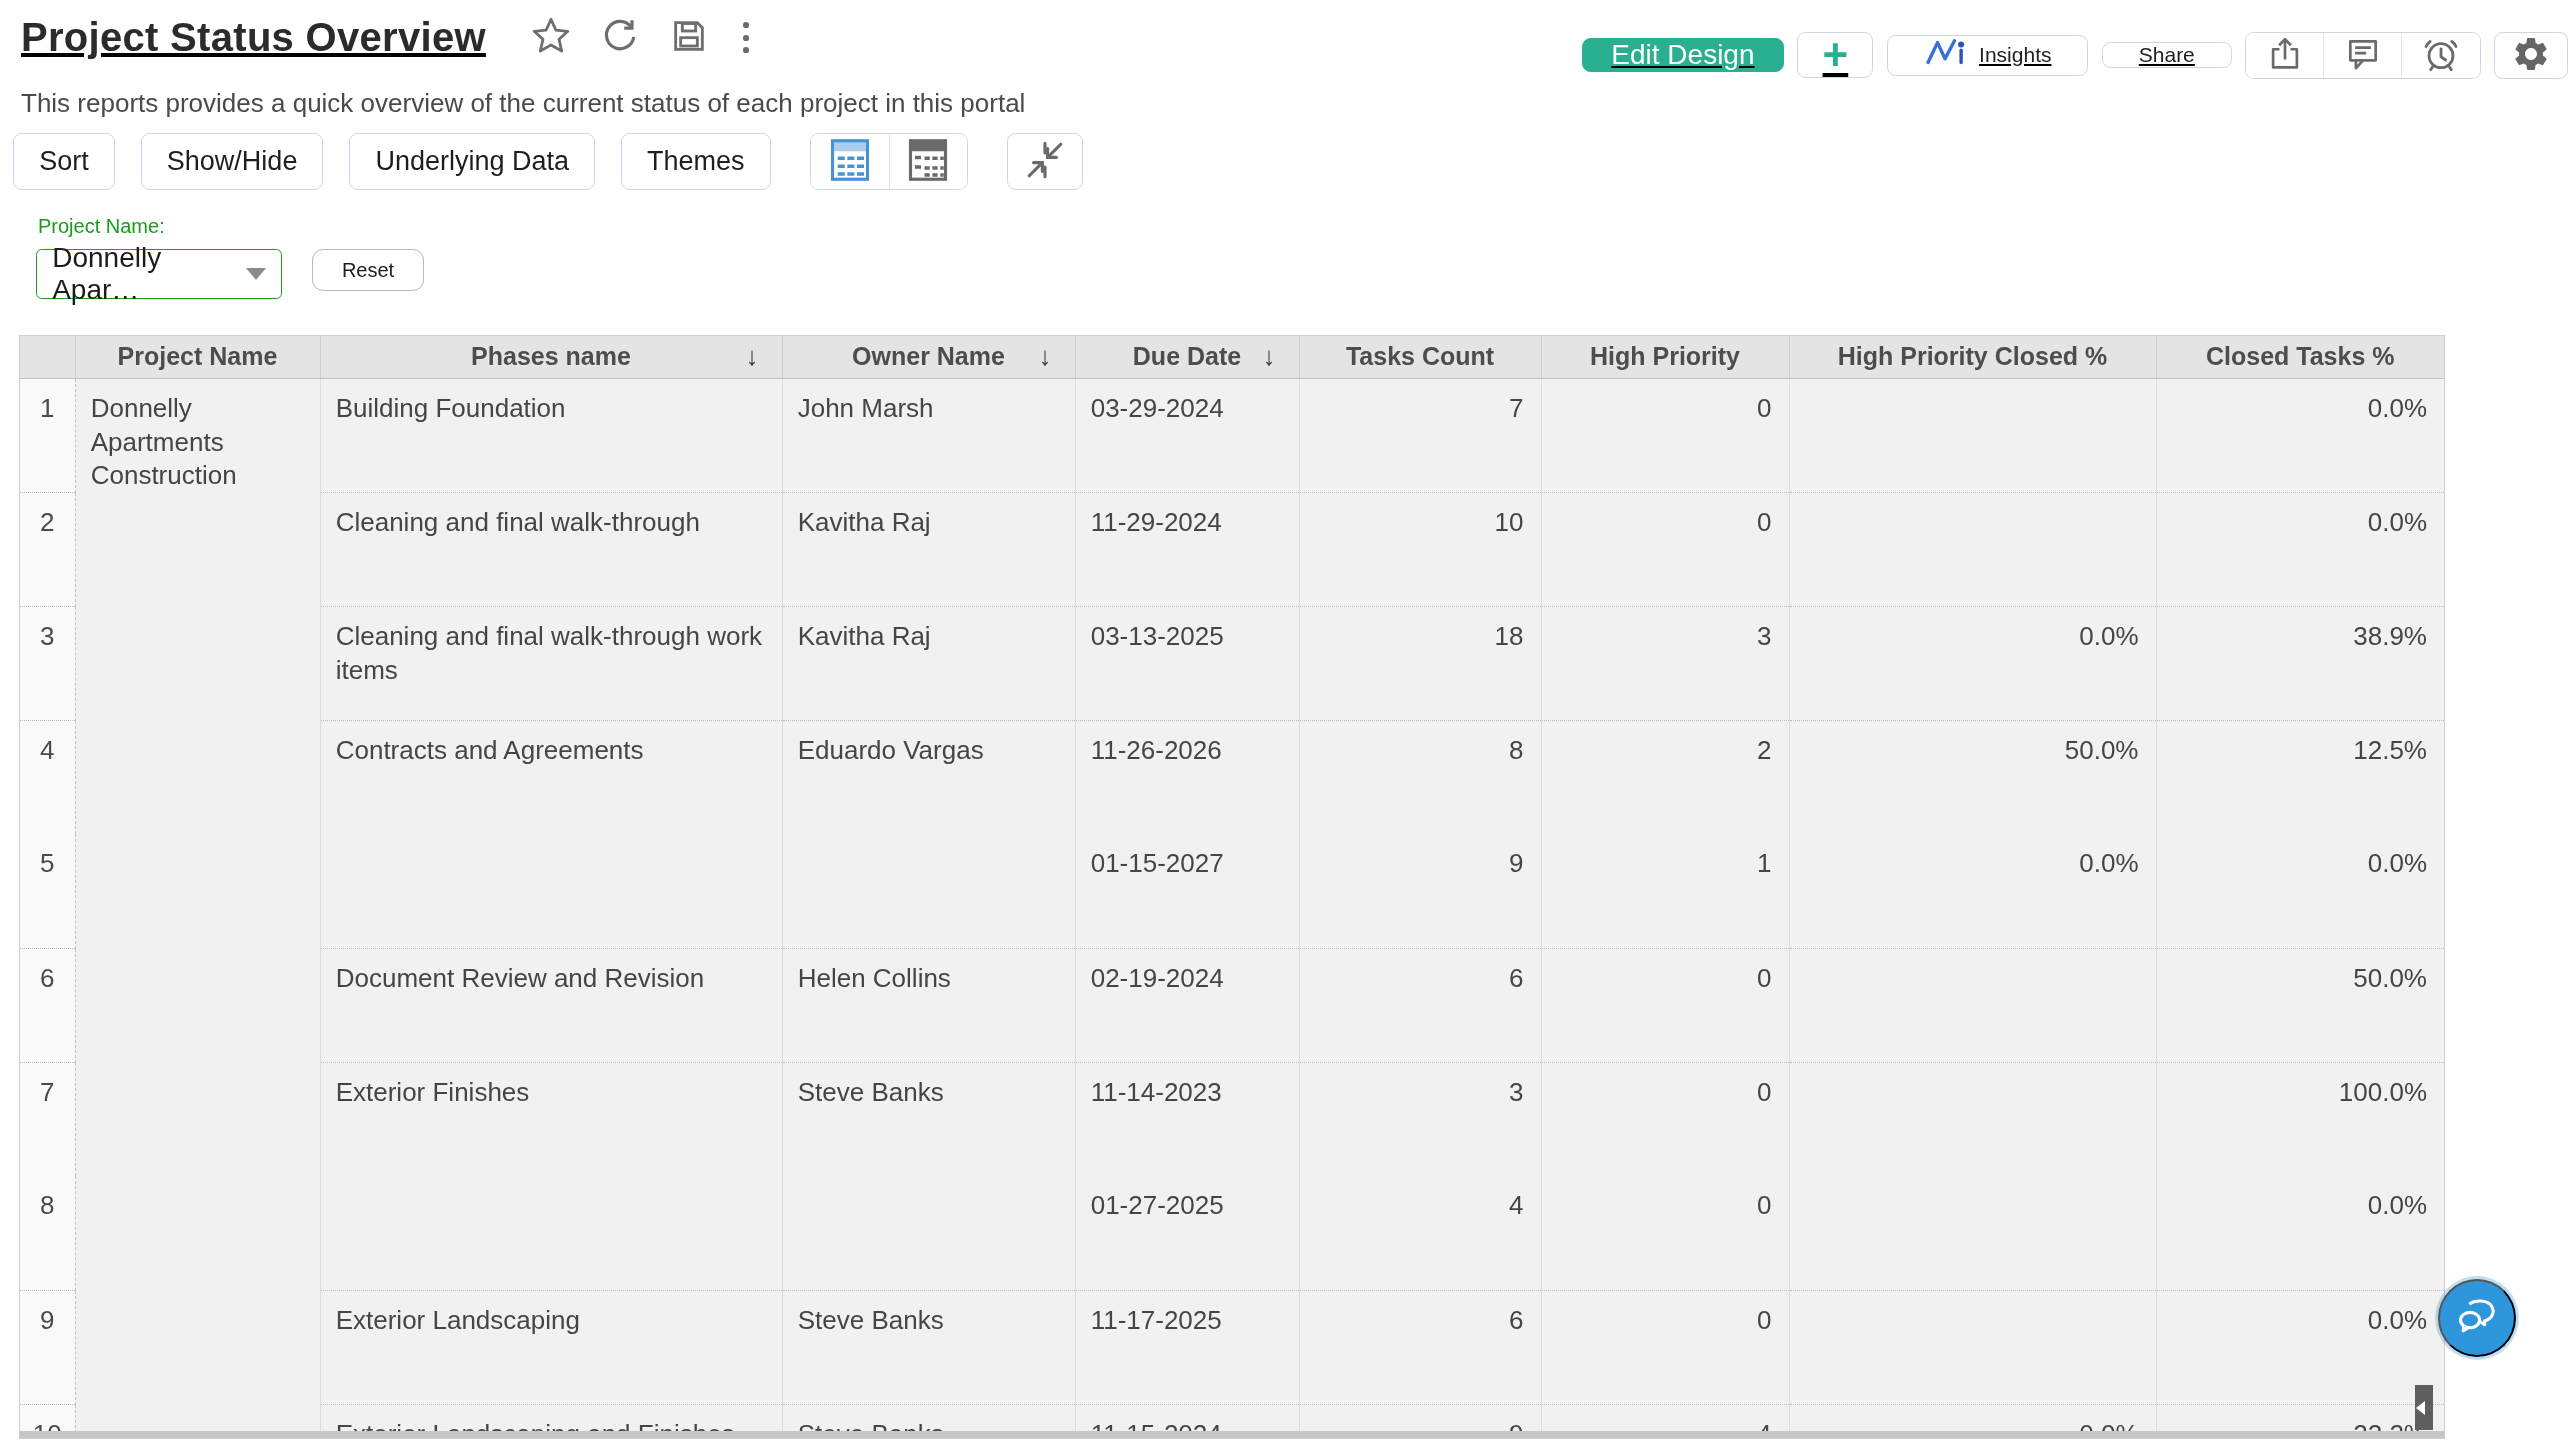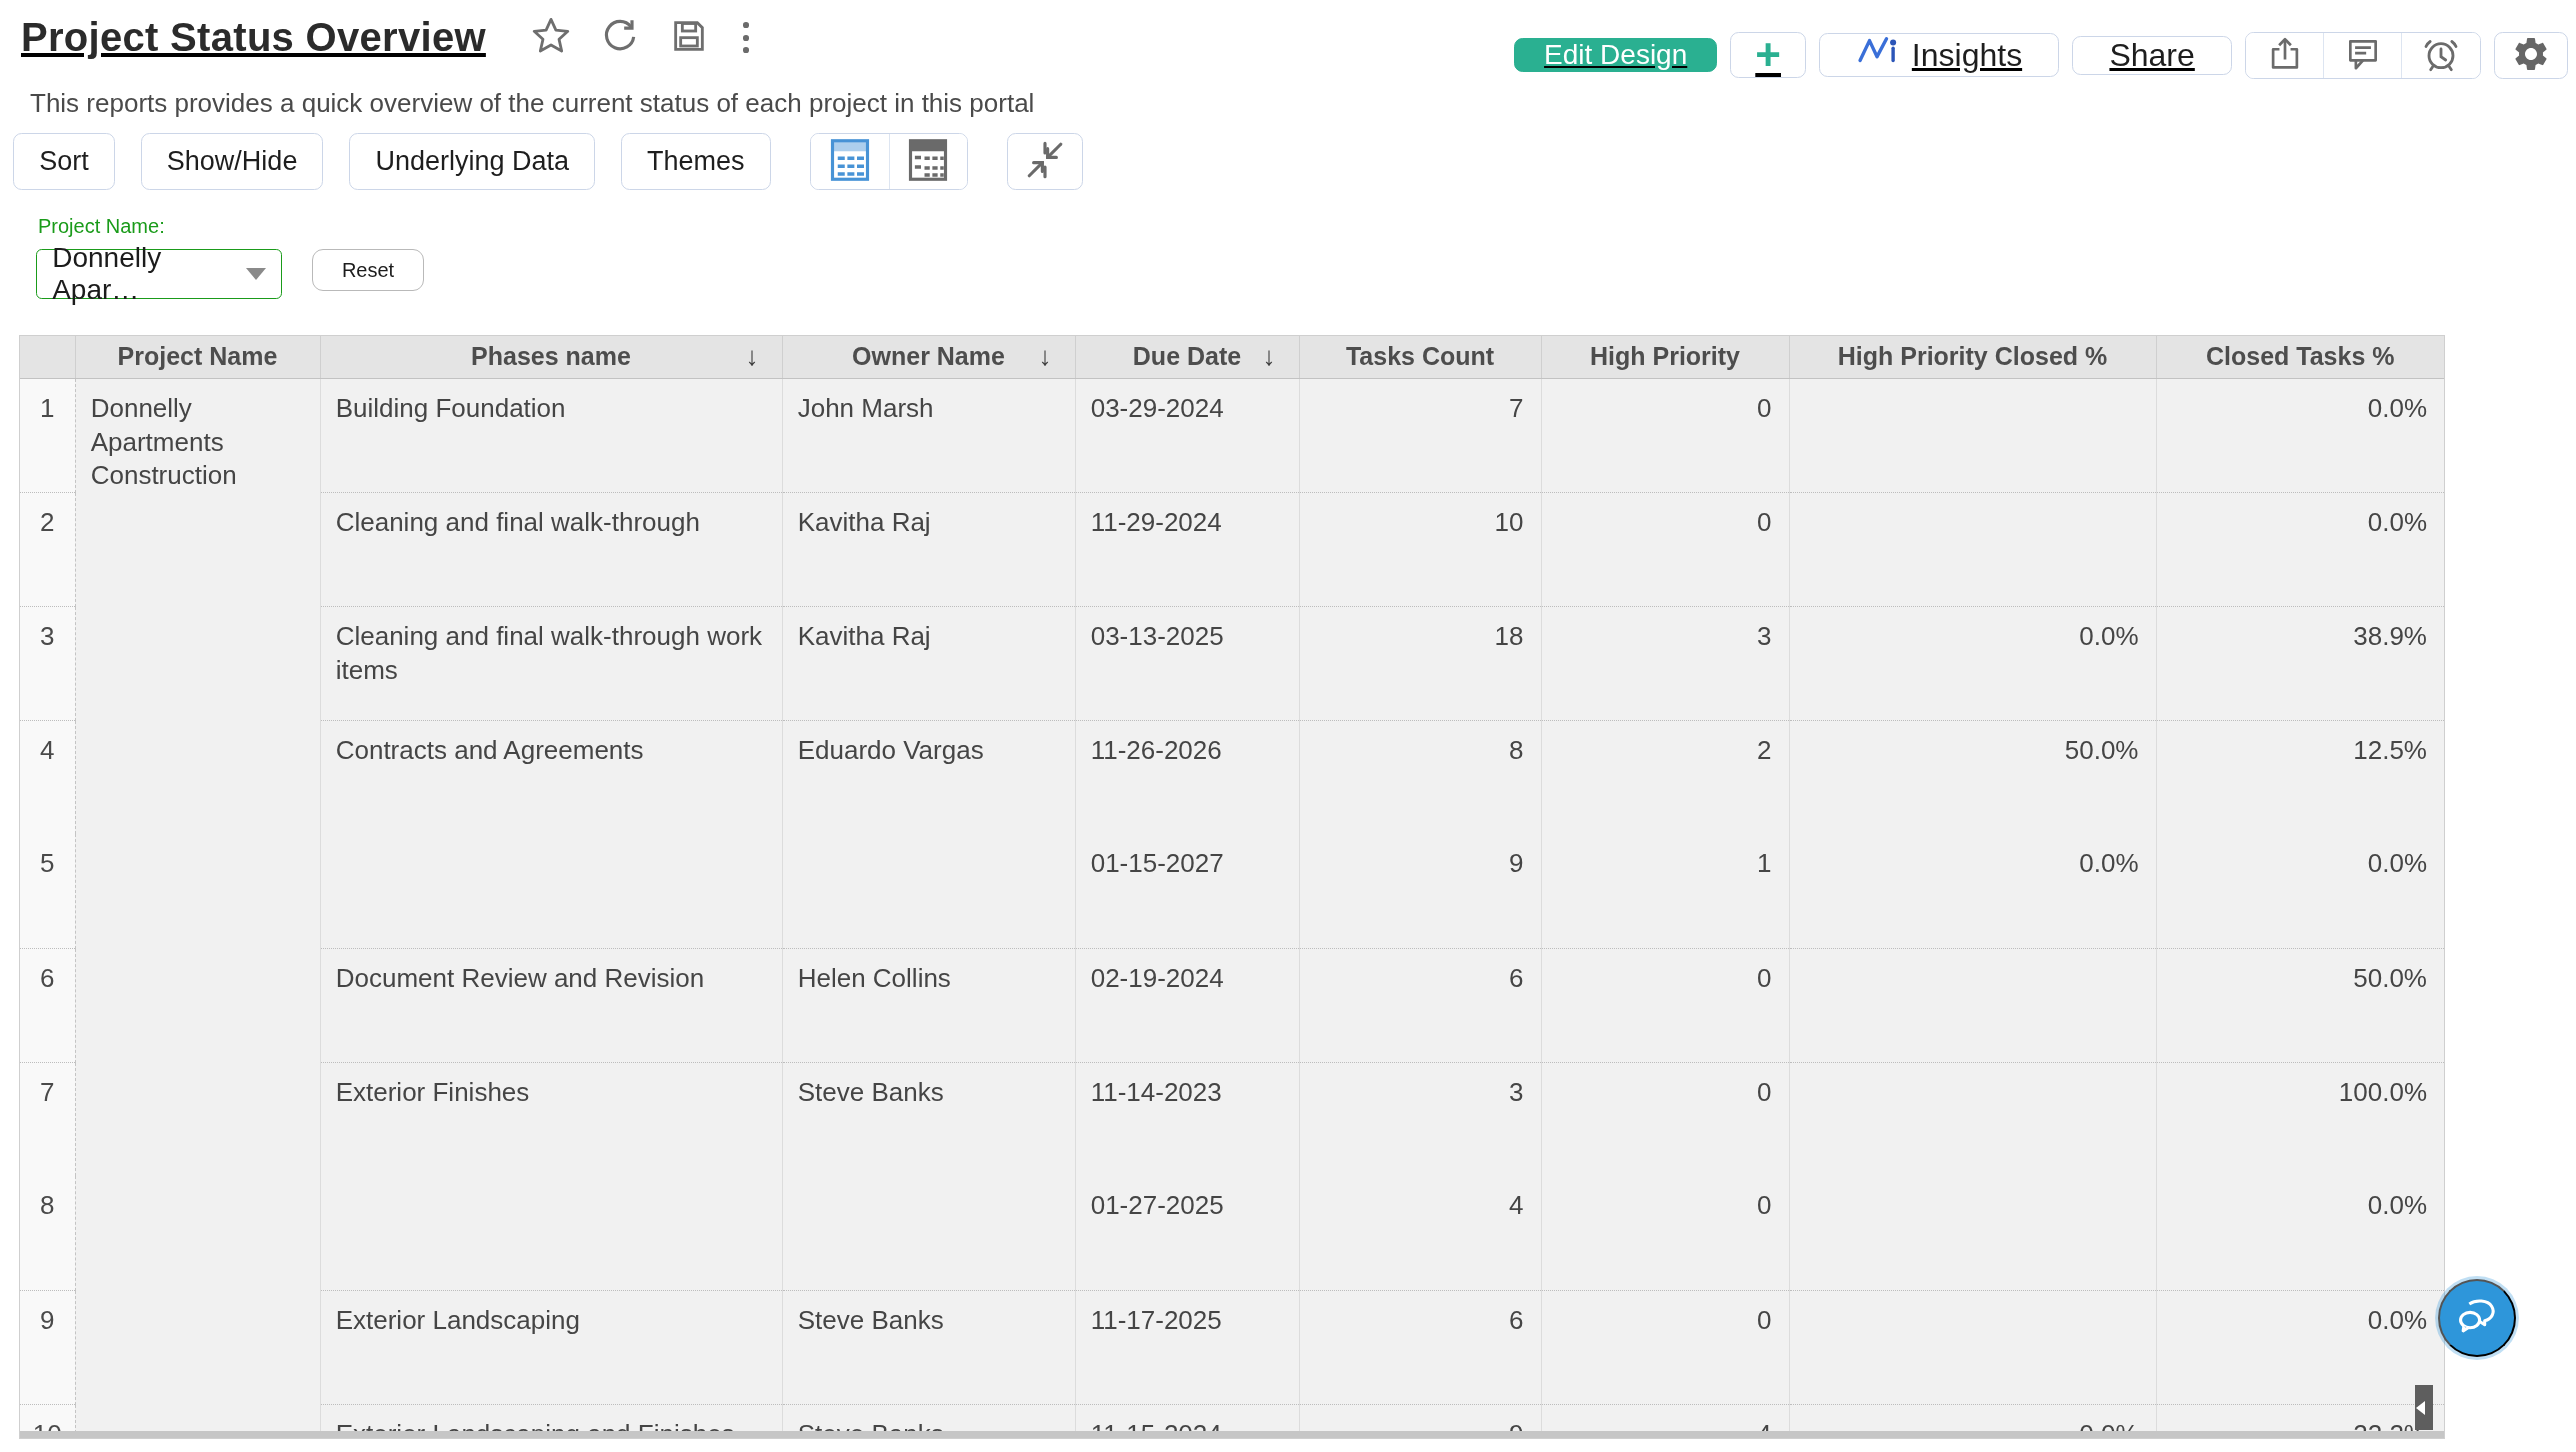--- a/index.html
+++ b/index.html
@@ -7,26 +7,26 @@
   .page{position:relative;width:2576px;height:1453px;background:#fff;overflow:hidden;}
 
   
   .title-row{position:absolute;left:21px;top:15.2px;display:flex;align-items:center;text-decoration:underline;}
   .page-title{font-size:40px;font-weight:bold;color:#2b2b2b;margin:0;letter-spacing:0.3px;}
   .title-icons{display:flex;align-items:center;gap:28.6px;margin-left:44px;}
   .plain-icon-btn{background:none;border:none;padding:0;display:flex;align-items:center;cursor:pointer;}
   .kebab{display:flex;flex-direction:column;gap:6.7px;padding:1.9px 5.7px;}
   .kebab i{width:5.7px;height:5.7px;border-radius:50%;background:#6b6b6b;display:block;}
 
-  .subtitle{position:absolute;left:21px;top:88px;font-size:26px;color:#4a4a4a;margin-left:9px;}
+  .subtitle{position:absolute;left:21px;top:88px;font-size:26px;color:#4a4a4a;}
 
   
   .top-actions{position:absolute;top:23px;right:7.6px;display:flex;gap:13.3px;height:64px;align-items:center;text-decoration:underline;}
   .btn{display:flex;align-items:center;justify-content:center;border:1.9px solid #ccd6e8;border-radius:8.6px;
-       background:#fff;font-size:32px;color:#1e1e1e;padding:0 36px;cursor:pointer;gap:11.4px;white-space:nowrap;}
+       background:#fff;font-size:21px;color:#1e1e1e;padding:0 36px;cursor:pointer;gap:11.4px;white-space:nowrap;}
   .btn-primary{background:var(--accent-green);border-color:var(--accent-green);color:#fff;font-size:28px;padding:0 28.6px;}
   .btn-plus{color:var(--accent-green);font-size:44px;width:76px;padding:0;font-weight:bold;line-height:1;}
   .icon-group{display:flex;border:1.9px solid #ccd6e8;border-radius:8.6px;overflow:hidden;background:#fff;}
   .ig-btn{width:78px;display:flex;align-items:center;justify-content:center;background:#fff;border:none;
           border-right:1.9px solid #dde5f1;cursor:pointer;}
   .ig-btn:last-child{border-right:none;}
   .gear-btn{width:74px;border:1.9px solid #ccd6e8;border-radius:8.6px;background:#fff;display:flex;
             align-items:center;justify-content:center;cursor:pointer;}
 
   

